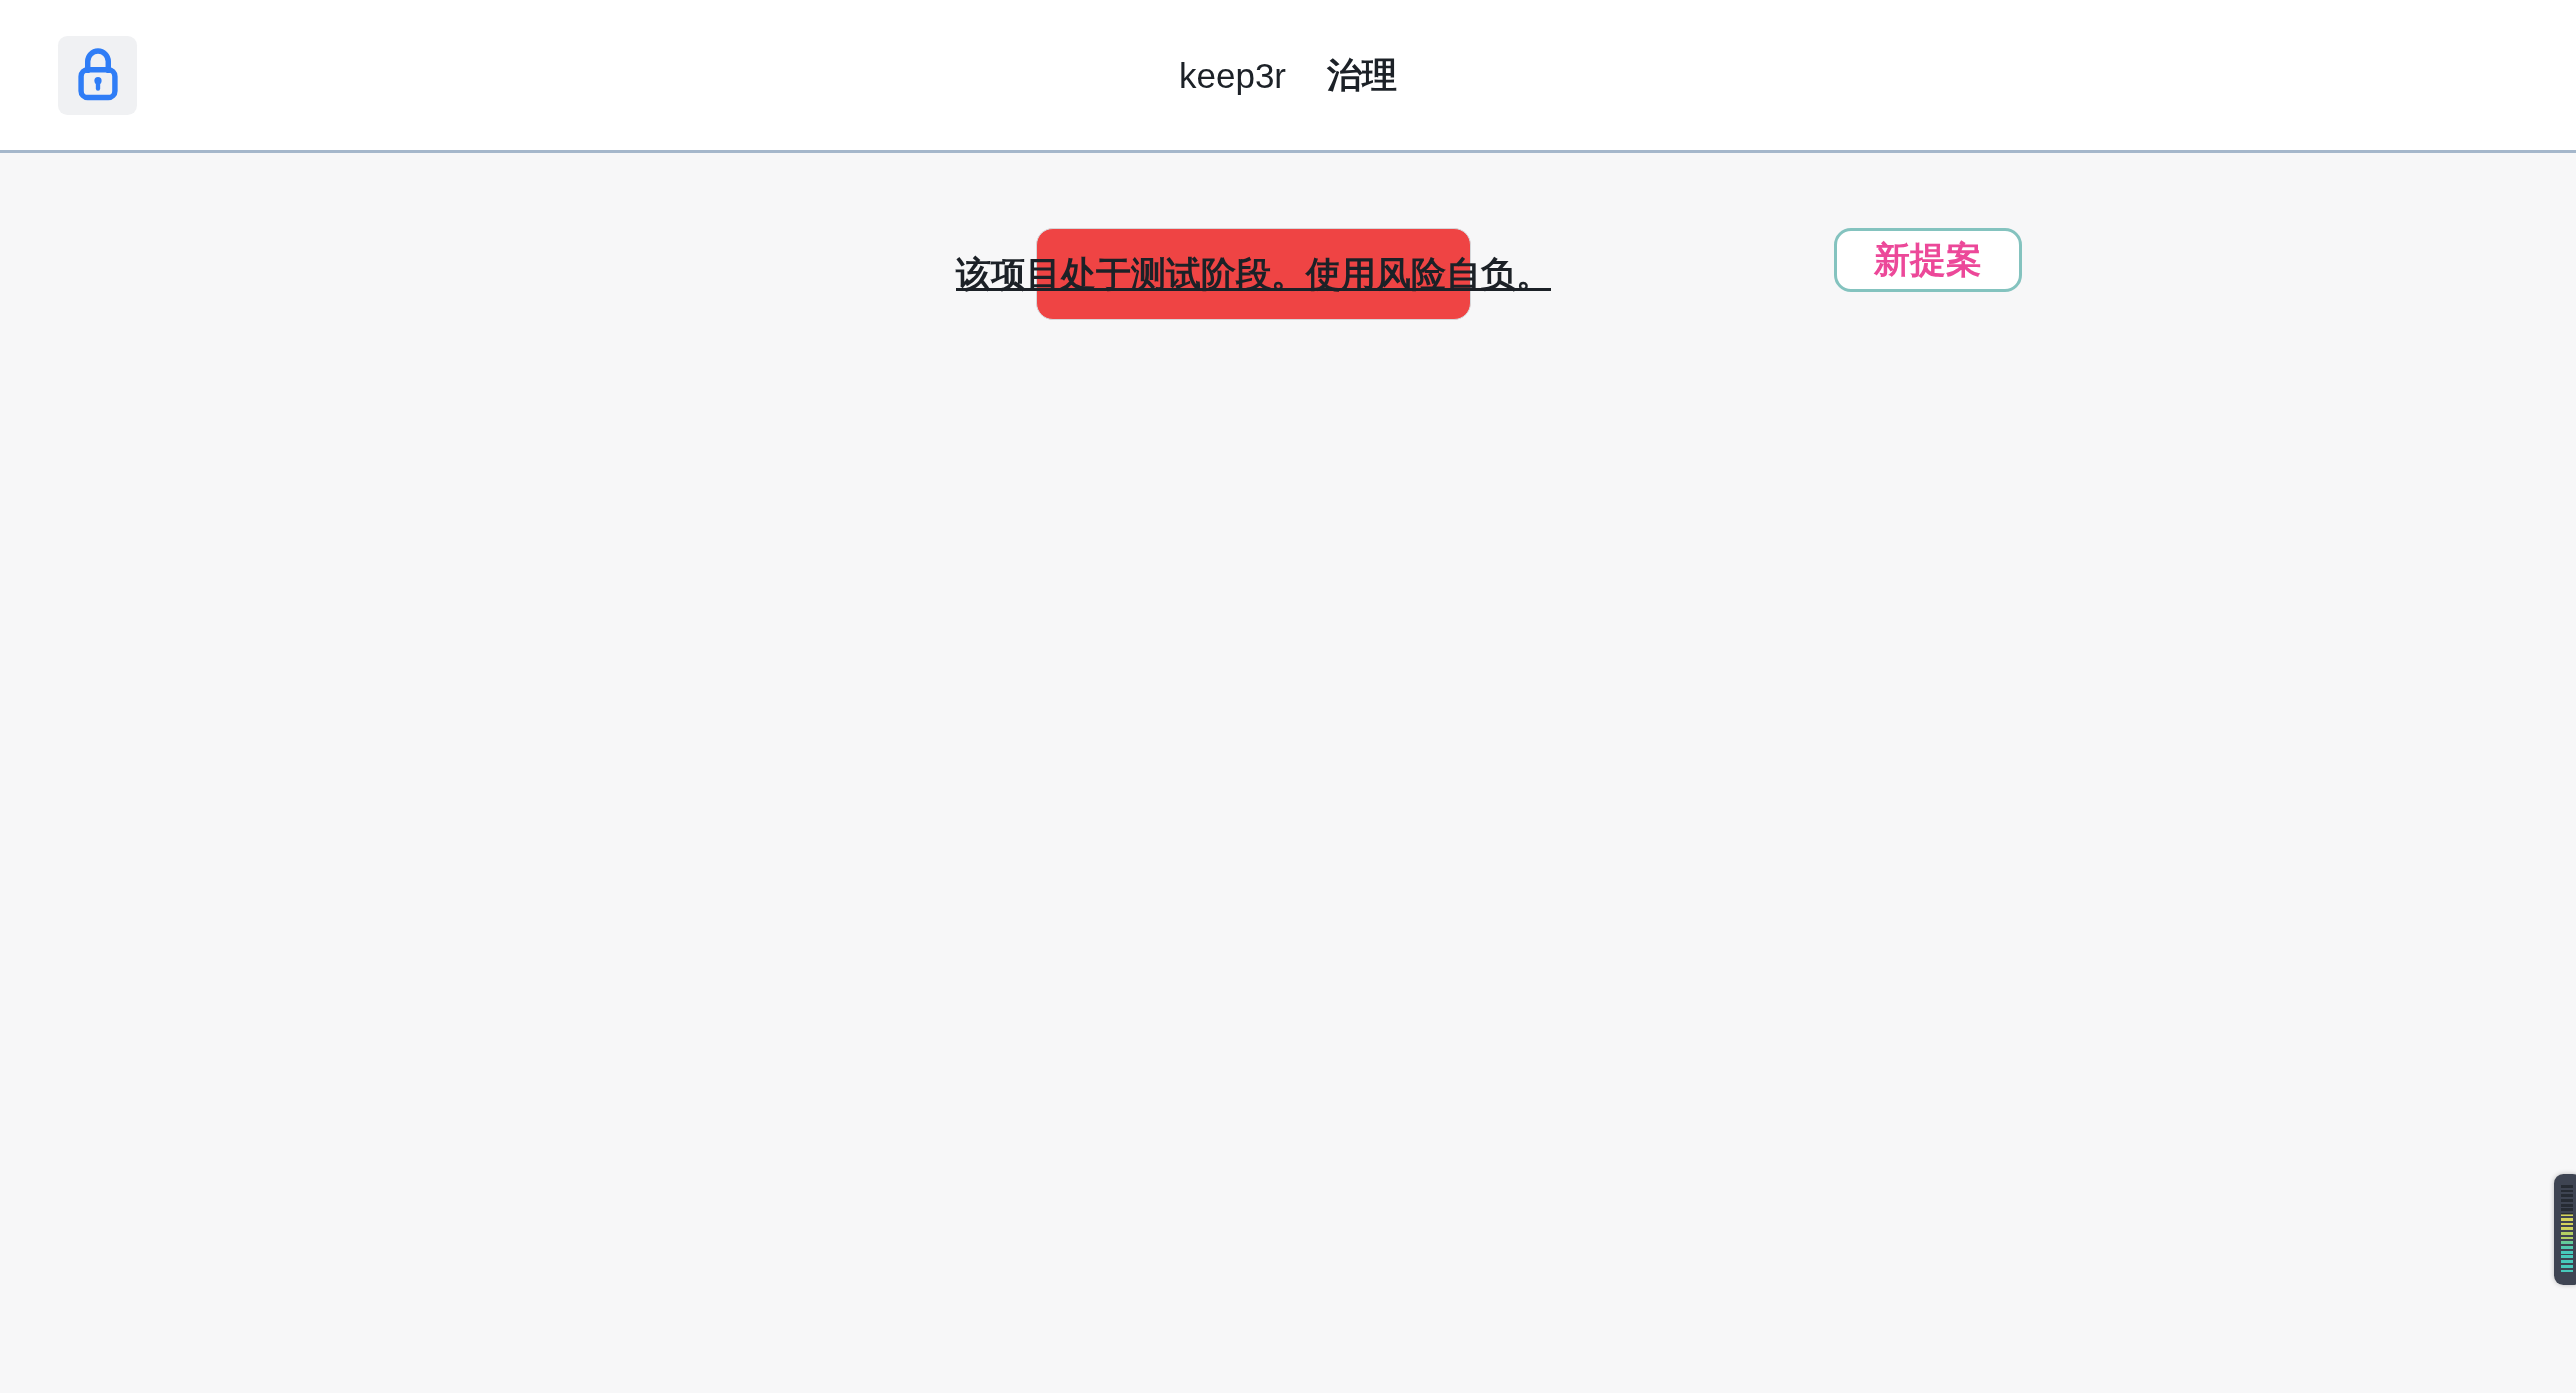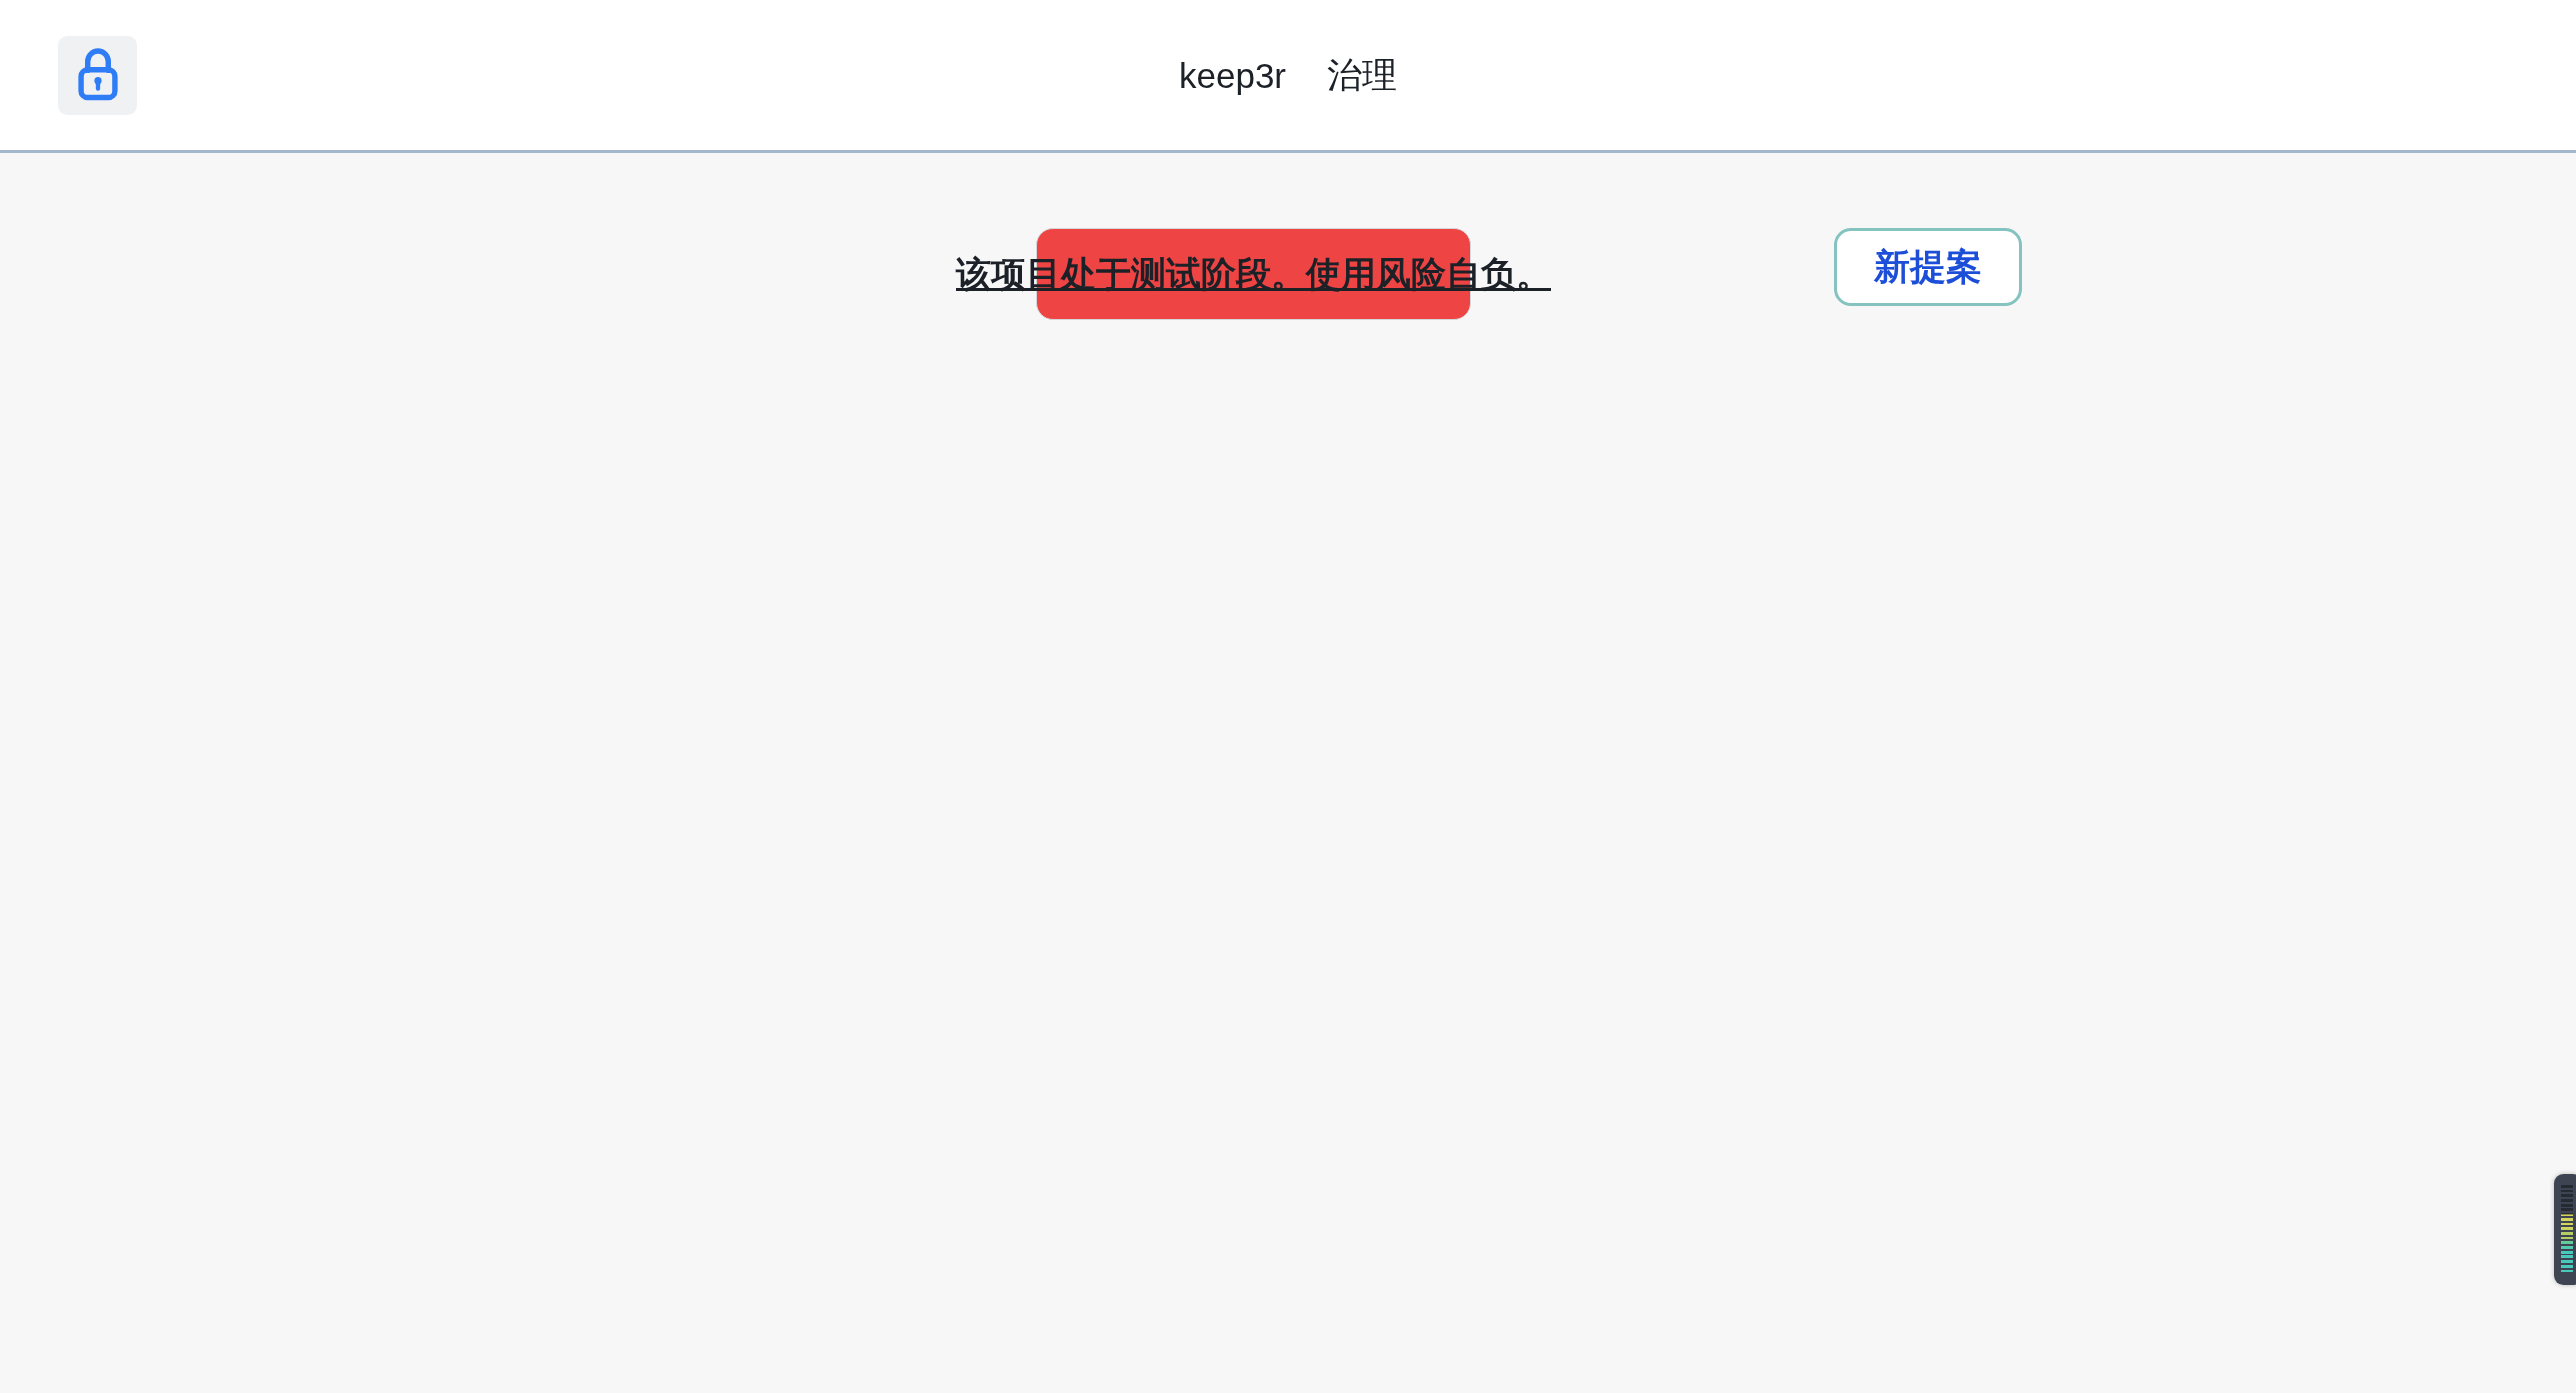--- a/index.html
+++ b/index.html
@@ -59,21 +59,21 @@
   }
   .nav-link {
     font-size: 35px;
     color: #1c2127;
     text-decoration: none;
     cursor: pointer;
     white-space: nowrap;
     text-align: center;
   }
   .nav-link.weight-normal { font-weight: 500; }
-  .nav-link.weight-bold { font-weight: 400; }
+  .nav-link.weight-bold { font-weight: 700; }
   .connect-btn {
     margin-left: auto;
     height: 81px;
     padding: 0 40px;
     background: #ffffff;
     border: 2.8px solid #9aa0a6;
     border-radius: 40px;
     font-family: inherit;
     font-size: 36px;
     font-weight: 700;
@@ -103,28 +103,28 @@
     font-weight: 700;
     color: #1c2127;
     white-space: nowrap;
     text-decoration: underline;
   }
   .new-proposal-btn {
     position: absolute;
     left: 1834px;
     top: 72px;
     width: 188px;
-    height: 78px;
+    height: 64px;
     background: #ffffff;
     border: 3.8px solid #84c3bf;
     border-radius: 17px;
     font-family: inherit;
     font-size: 36px;
     font-weight: 700;
-    color: #1d4ed8;
+    color: #ec4899;
     cursor: pointer;
     display: flex;
     align-items: center;
     justify-content: center;
     white-space: nowrap;
   }
 
   
   .level-widget {
     position: absolute;

